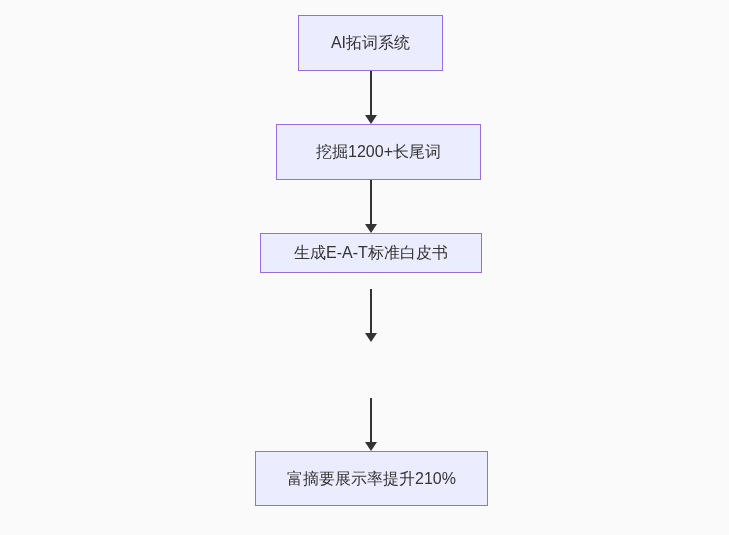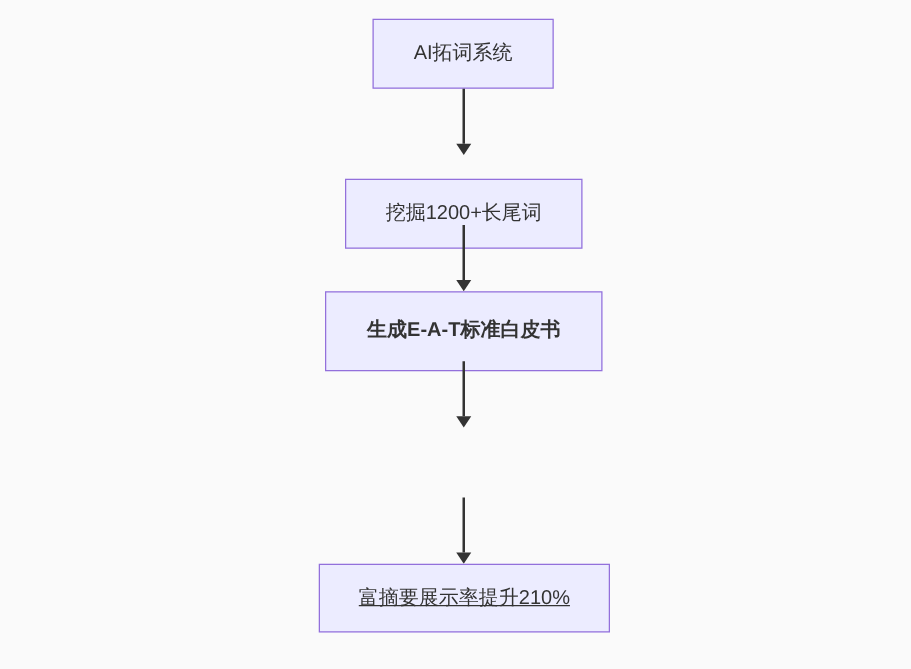--- a/index.html
+++ b/index.html
@@ -32,24 +32,24 @@
     border: 1.5px solid var(--node-border);
     display: flex;
     align-items: center;
     justify-content: center;
     color: var(--text);
     font-size: 16px;
     line-height: 1;
     white-space: nowrap;
   }
   .node.n1 { left: 298px; top: 15px;  width: 145px; height: 56px; }
-  .node.n2 { left: 276px; top: 124px; width: 190px; height: 56px; margin-top: 19px; }
-  .node.n3 { left: 260px; top: 233px; width: 222px; height: 64px; font-weight: bold; }
+  .node.n2 { left: 276px; top: 124px; width: 205px; height: 56px; }
+  .node.n3 { left: 260px; top: 233px; width: 222px; height: 40px; }
   .node.n4 { left: 265px; top: 342px; width: 215px; height: 56px; }
-  .node.n5 { left: 255px; top: 451px; width: 233px; height: 55px; text-decoration: underline; }
+  .node.n5 { left: 255px; top: 451px; width: 233px; height: 55px; }
 
   .arrow {
     position: absolute;
     left: 364px;            
     width: 14px;
     display: flex;
     flex-direction: column;
     align-items: center;
   }
   .arrow .shaft {

